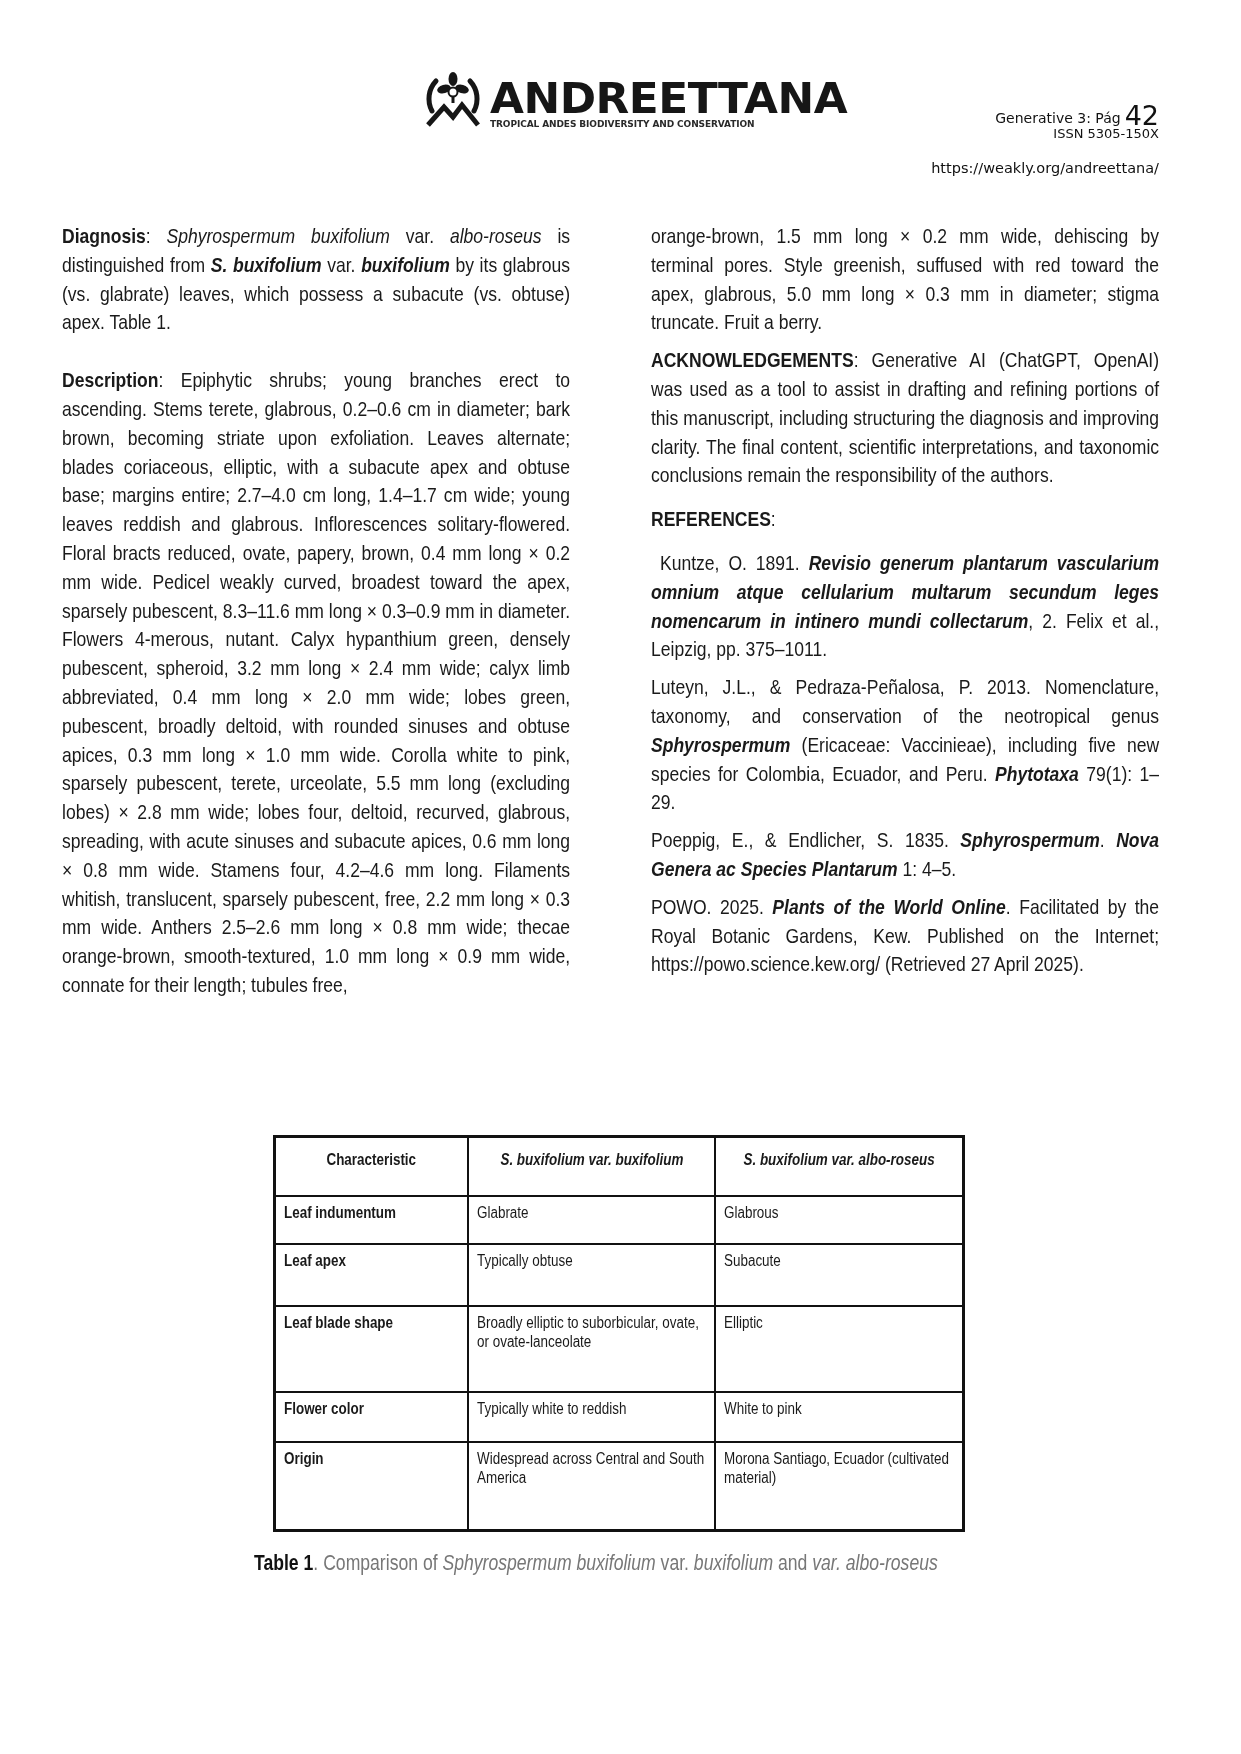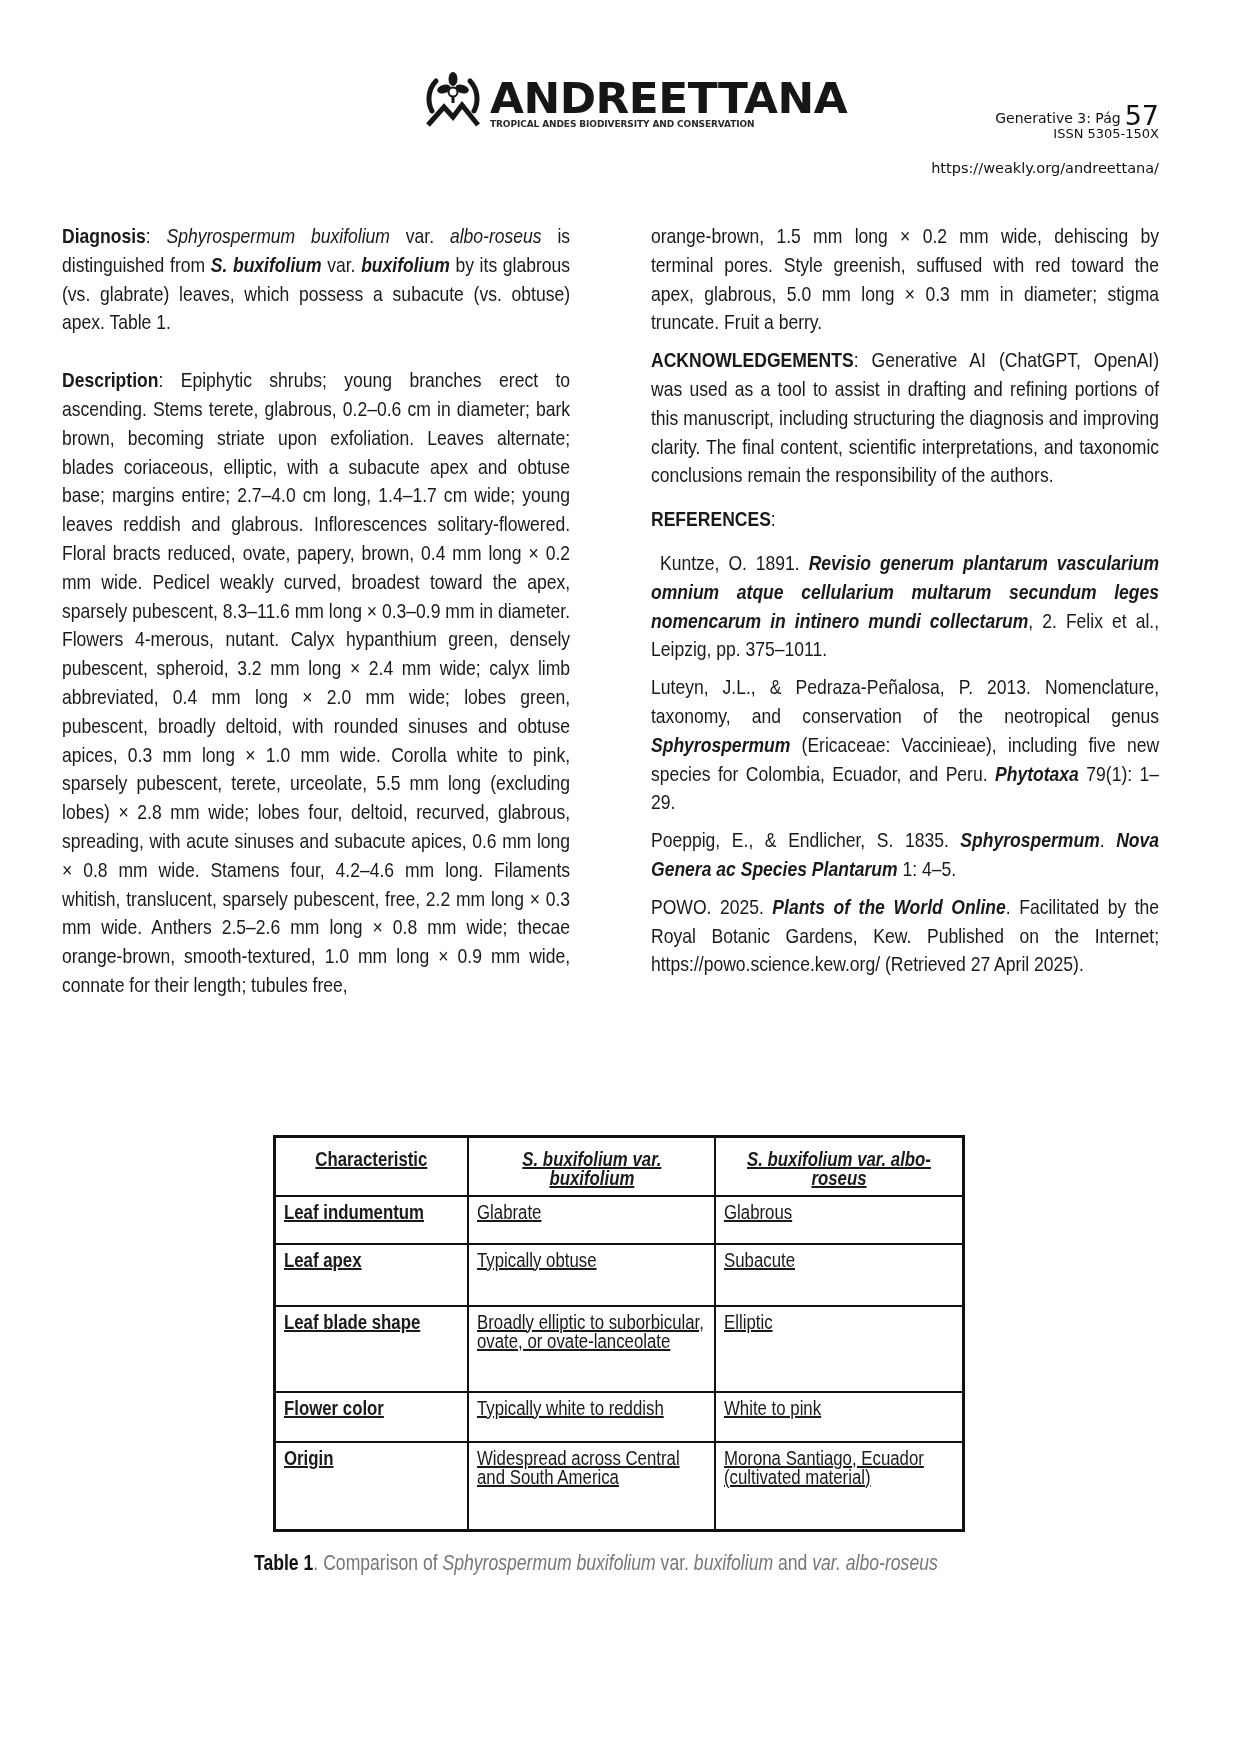--- a/index.html
+++ b/index.html
@@ -26,21 +26,21 @@
   .col-right { left:651px; top:222px; }
   .col p { margin:0; transform-origin:left; }
   .cond { display:block; transform:scaleX(0.86); transform-origin:left top; width:116.3%; }
   b { font-weight:bold; }
   .sp { height:29px; }
   .sp-s { height:9px; }
   .sp-m { height:15px; }
 
   
   .tbl { position:absolute; left:273px; top:1135px; width:692px; border-collapse:collapse; border:3px solid #111; }
-  .tbl td, .tbl th { border:2px solid #111; vertical-align:top; padding:6px 8px 4px 8px; font-size:20px; line-height:19px;text-decoration:underline; }
+  .tbl td, .tbl th { border:2px solid #111; vertical-align:top; padding:6px 8px 4px 8px; font-size:16px; line-height:19px; }
   .tbl th { font-weight:bold; text-align:center; padding-top:12px; }
   .tbl th.it { font-style:italic; }
   .tbl td.lab { font-weight:bold; }
   .tbl .c0 { width:176px; }
   .tbl .c1 { width:230px;margin-top:19px; }
   .tbl .c2 { width:232px; }
   .tbl .inner { display:block; transform:scaleX(0.84); transform-origin:left top; width:119%; }
   .tbl th .inner { transform-origin:center top; margin-left:-9.5%; }
 
   .caption { position:absolute; left:254px; top:1550px; font-size:22px; color:#777; white-space:nowrap; }
@@ -61,21 +61,21 @@
     <circle cx="31" cy="25" r="4.5" fill="#fff" stroke="#161616" stroke-width="2"></circle>
     <path d="M31 30 L31 36" stroke="#161616" stroke-width="3"></path>
   </svg>
   <div class="logo-text">
     <div class="logo-title">ANDREETTANA</div>
     <div class="logo-sub">TROPICAL ANDES BIODIVERSITY AND CONSERVATION</div>
   </div>
 </div>
 
 <div class="hdr-right">
-  <div class="hdr-line1"><span>Generative 3: Pág</span><span class="hdr-page">57</span></div>
+  <div class="hdr-line1"><span>Generative 3: Pág</span><span class="hdr-page">42</span></div>
   <div class="hdr-issn">ISSN 5305-150X</div>
 </div>
 <div class="hdr-url">https://weakly.org/andreettana/</div>
 
 <div class="col col-left">
   <p>
       <span class="cond">
     <b>Diagnosis</b>: <i>Sphyrospermum buxifolium</i> <span>var.</span> <i>albo-roseus</i> <span>is distinguished from</span> <b><i>S. buxifolium</i></b> <span>var.</span> <b><i>buxifolium</i></b> <span>by its glabrous (vs. glabrate) leaves, which possess a subacute (vs. obtuse) apex. Table 1.</span>
   </span>
     </p>

